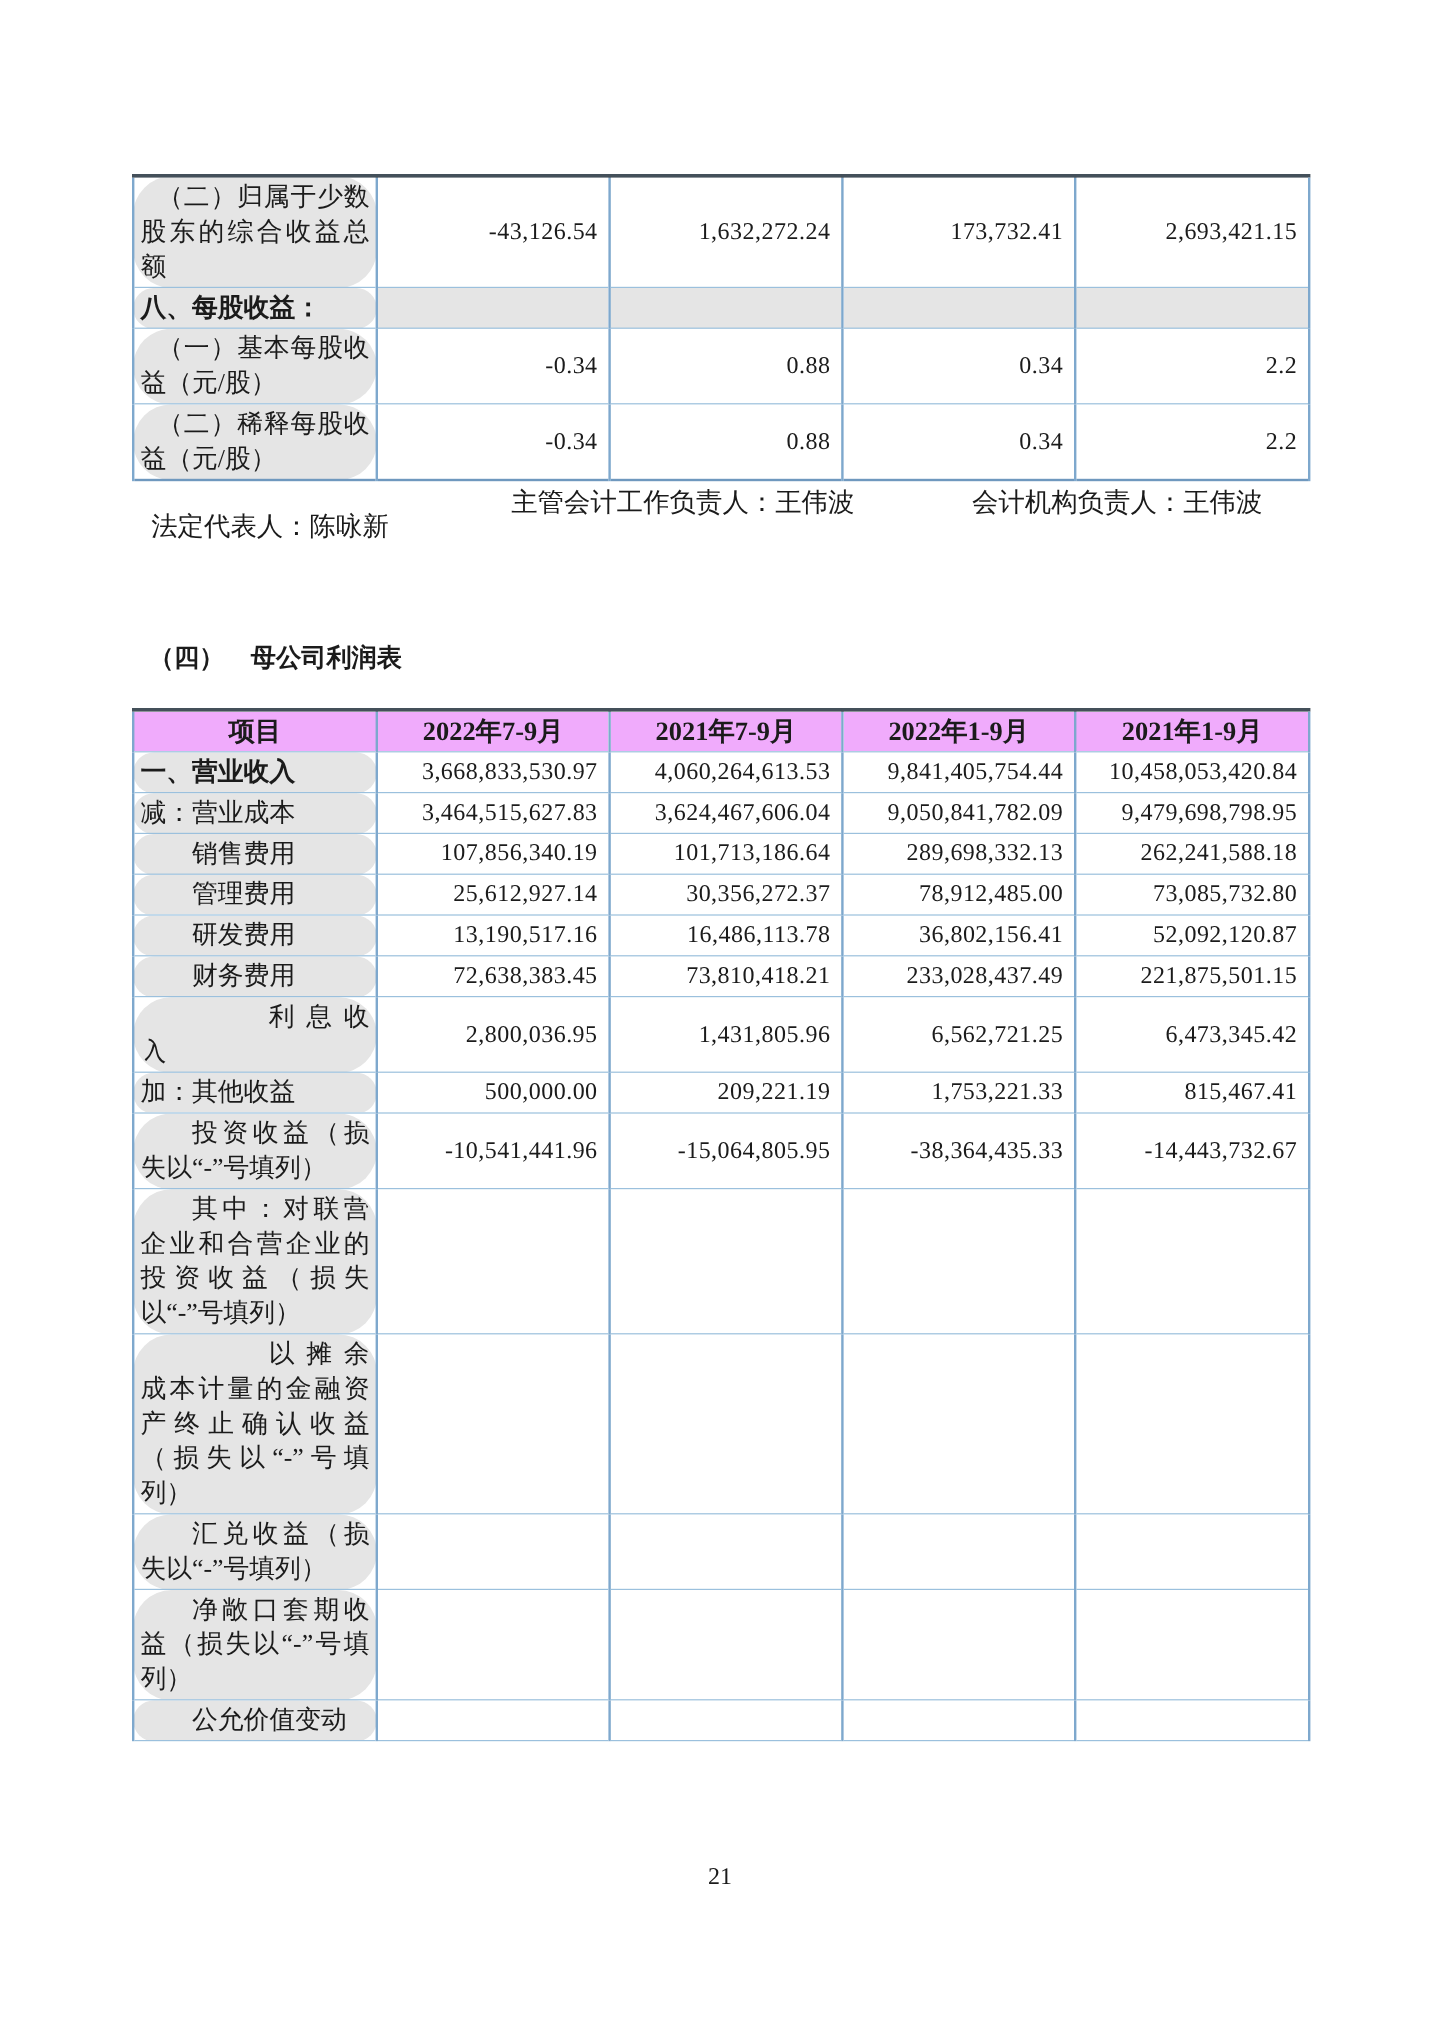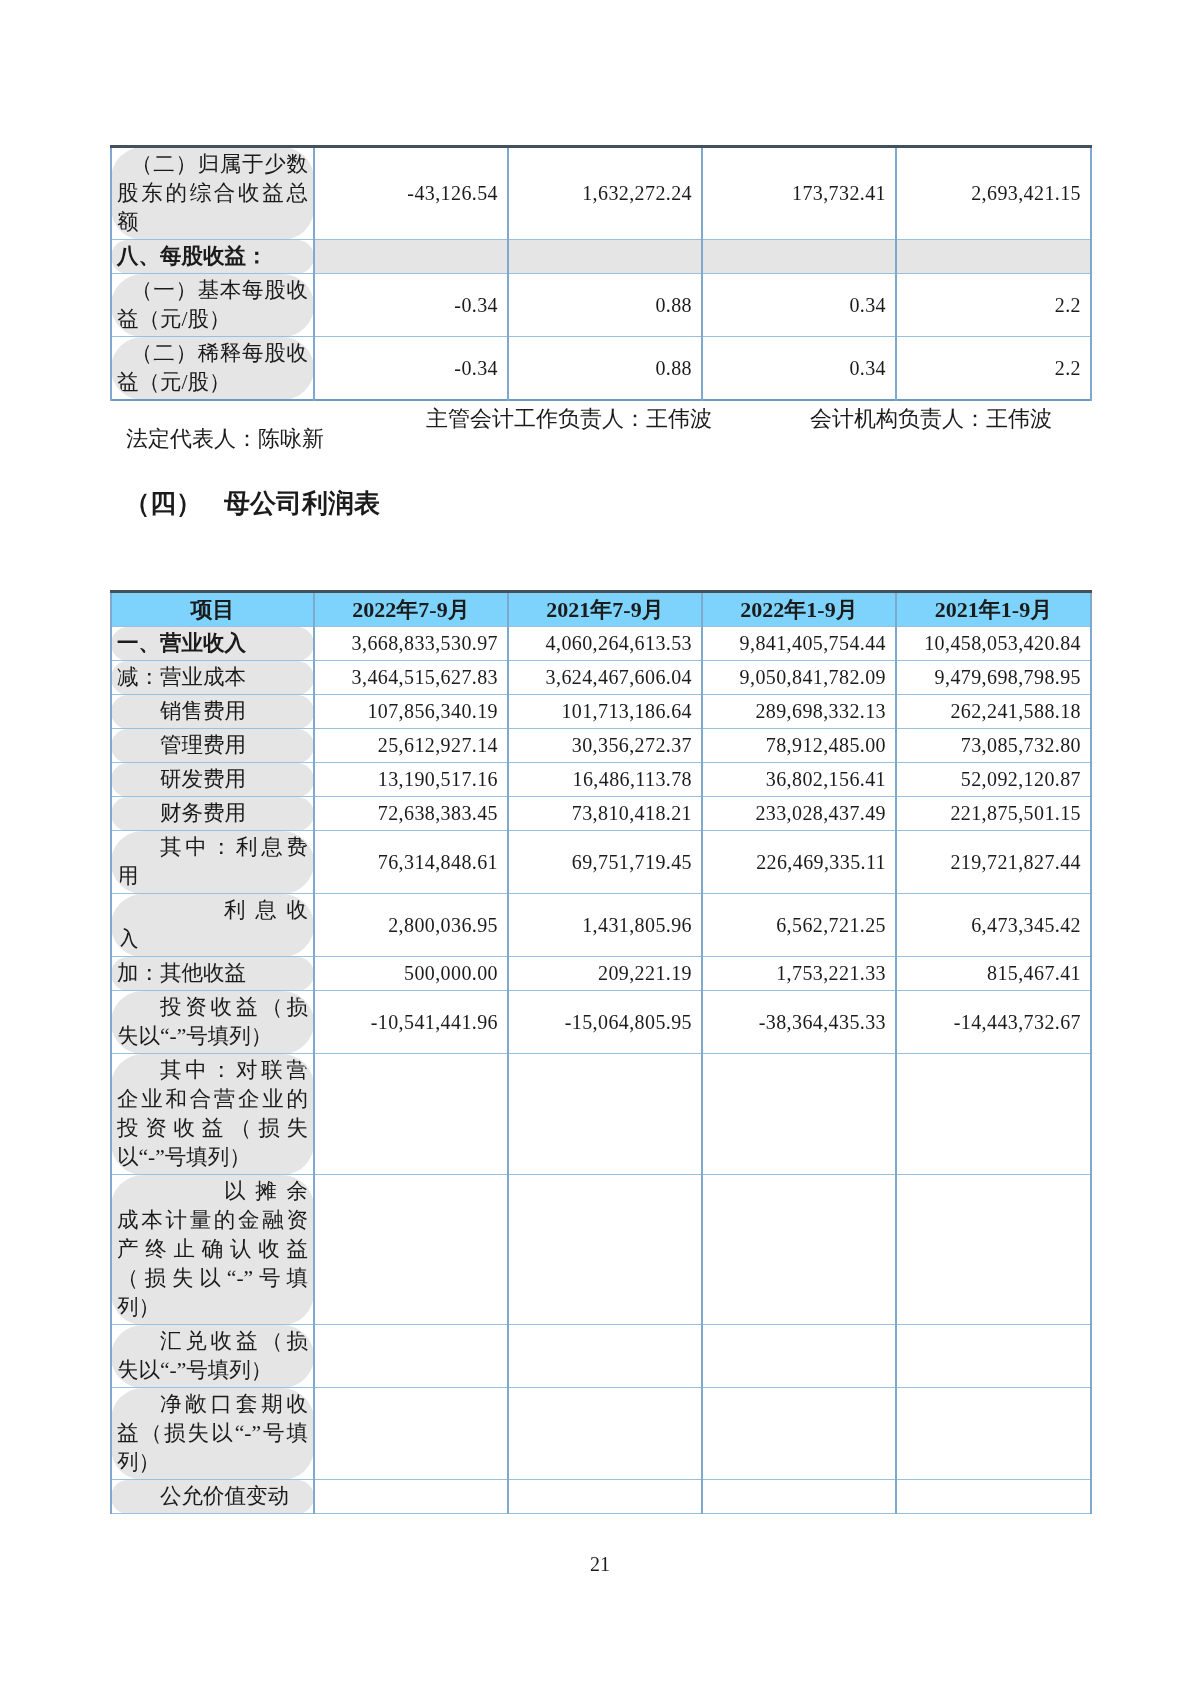--- a/index.html
+++ b/index.html
@@ -25,21 +25,21 @@
     border-bottom: 1.5px solid #9bc0dd;
     border-left: 2px solid #7ea8cd;
     border-right: 2px solid #7ea8cd;
     vertical-align: middle;
     overflow: hidden;
   }
   table.tbl1 { position: absolute; top: 145px; left: 110px; border-top: 3px solid #44505a; border-bottom: 2.5px solid #6f98be; }
   table.tbl2 { position: absolute; top: 590px; left: 110px; border-top: 3px solid #44505a; border-bottom: 1.5px solid #9bc0dd; }
 
   .tbl th {
-    background: #7dd3fc;
+    background: #f0abfc;
     font-size: 22px;
     font-weight: 700;
     line-height: 29px;
     padding: 2px 4px;
     text-align: center;
   }
   td.lbl {
     background: #e5e5e5;
     font-size: 21.5px;
     line-height: 29px;
@@ -72,23 +72,23 @@
     font-size: 22px;
     line-height: 32px;
   }
   .signature span { position: absolute; white-space: nowrap; }
   .sig-1 { left: 16px; margin-top: 20px; }
   .sig-2 { left: 316px; }
   .sig-3 { left: 700px; }
 
   .sec-title {
     position: absolute;
-    top: 486px;
+    top: 534px;
     left: 124px;
-    font-size: 26px;
+    font-size: 21px;
     font-weight: 700;
     white-space: nowrap;
   }
   .sec-title .sec-name { margin-left: 22px; }
 
   .unit {
     position: absolute;
     top: 556px;
     left: 110px;
     width: 980px;
@@ -217,27 +217,20 @@
           <td class="num">52,092,120.87</td>
         </tr>
         <tr>
           <td class="lbl ind-2">财务费用</td>
           <td class="num">72,638,383.45</td>
           <td class="num">73,810,418.21</td>
           <td class="num">233,028,437.49</td>
           <td class="num">221,875,501.15</td>
         </tr>
         <tr>
-          <td class="lbl ind-2">其中：利息费用</td>
-          <td class="num">76,314,848.61</td>
-          <td class="num">69,751,719.45</td>
-          <td class="num">226,469,335.11</td>
-          <td class="num">219,721,827.44</td>
-        </tr>
-        <tr>
           <td class="lbl ind-5">利息收入</td>
           <td class="num">2,800,036.95</td>
           <td class="num">1,431,805.96</td>
           <td class="num">6,562,721.25</td>
           <td class="num">6,473,345.42</td>
         </tr>
         <tr>
           <td class="lbl ind-0">加：其他收益</td>
           <td class="num">500,000.00</td>
           <td class="num">209,221.19</td>

